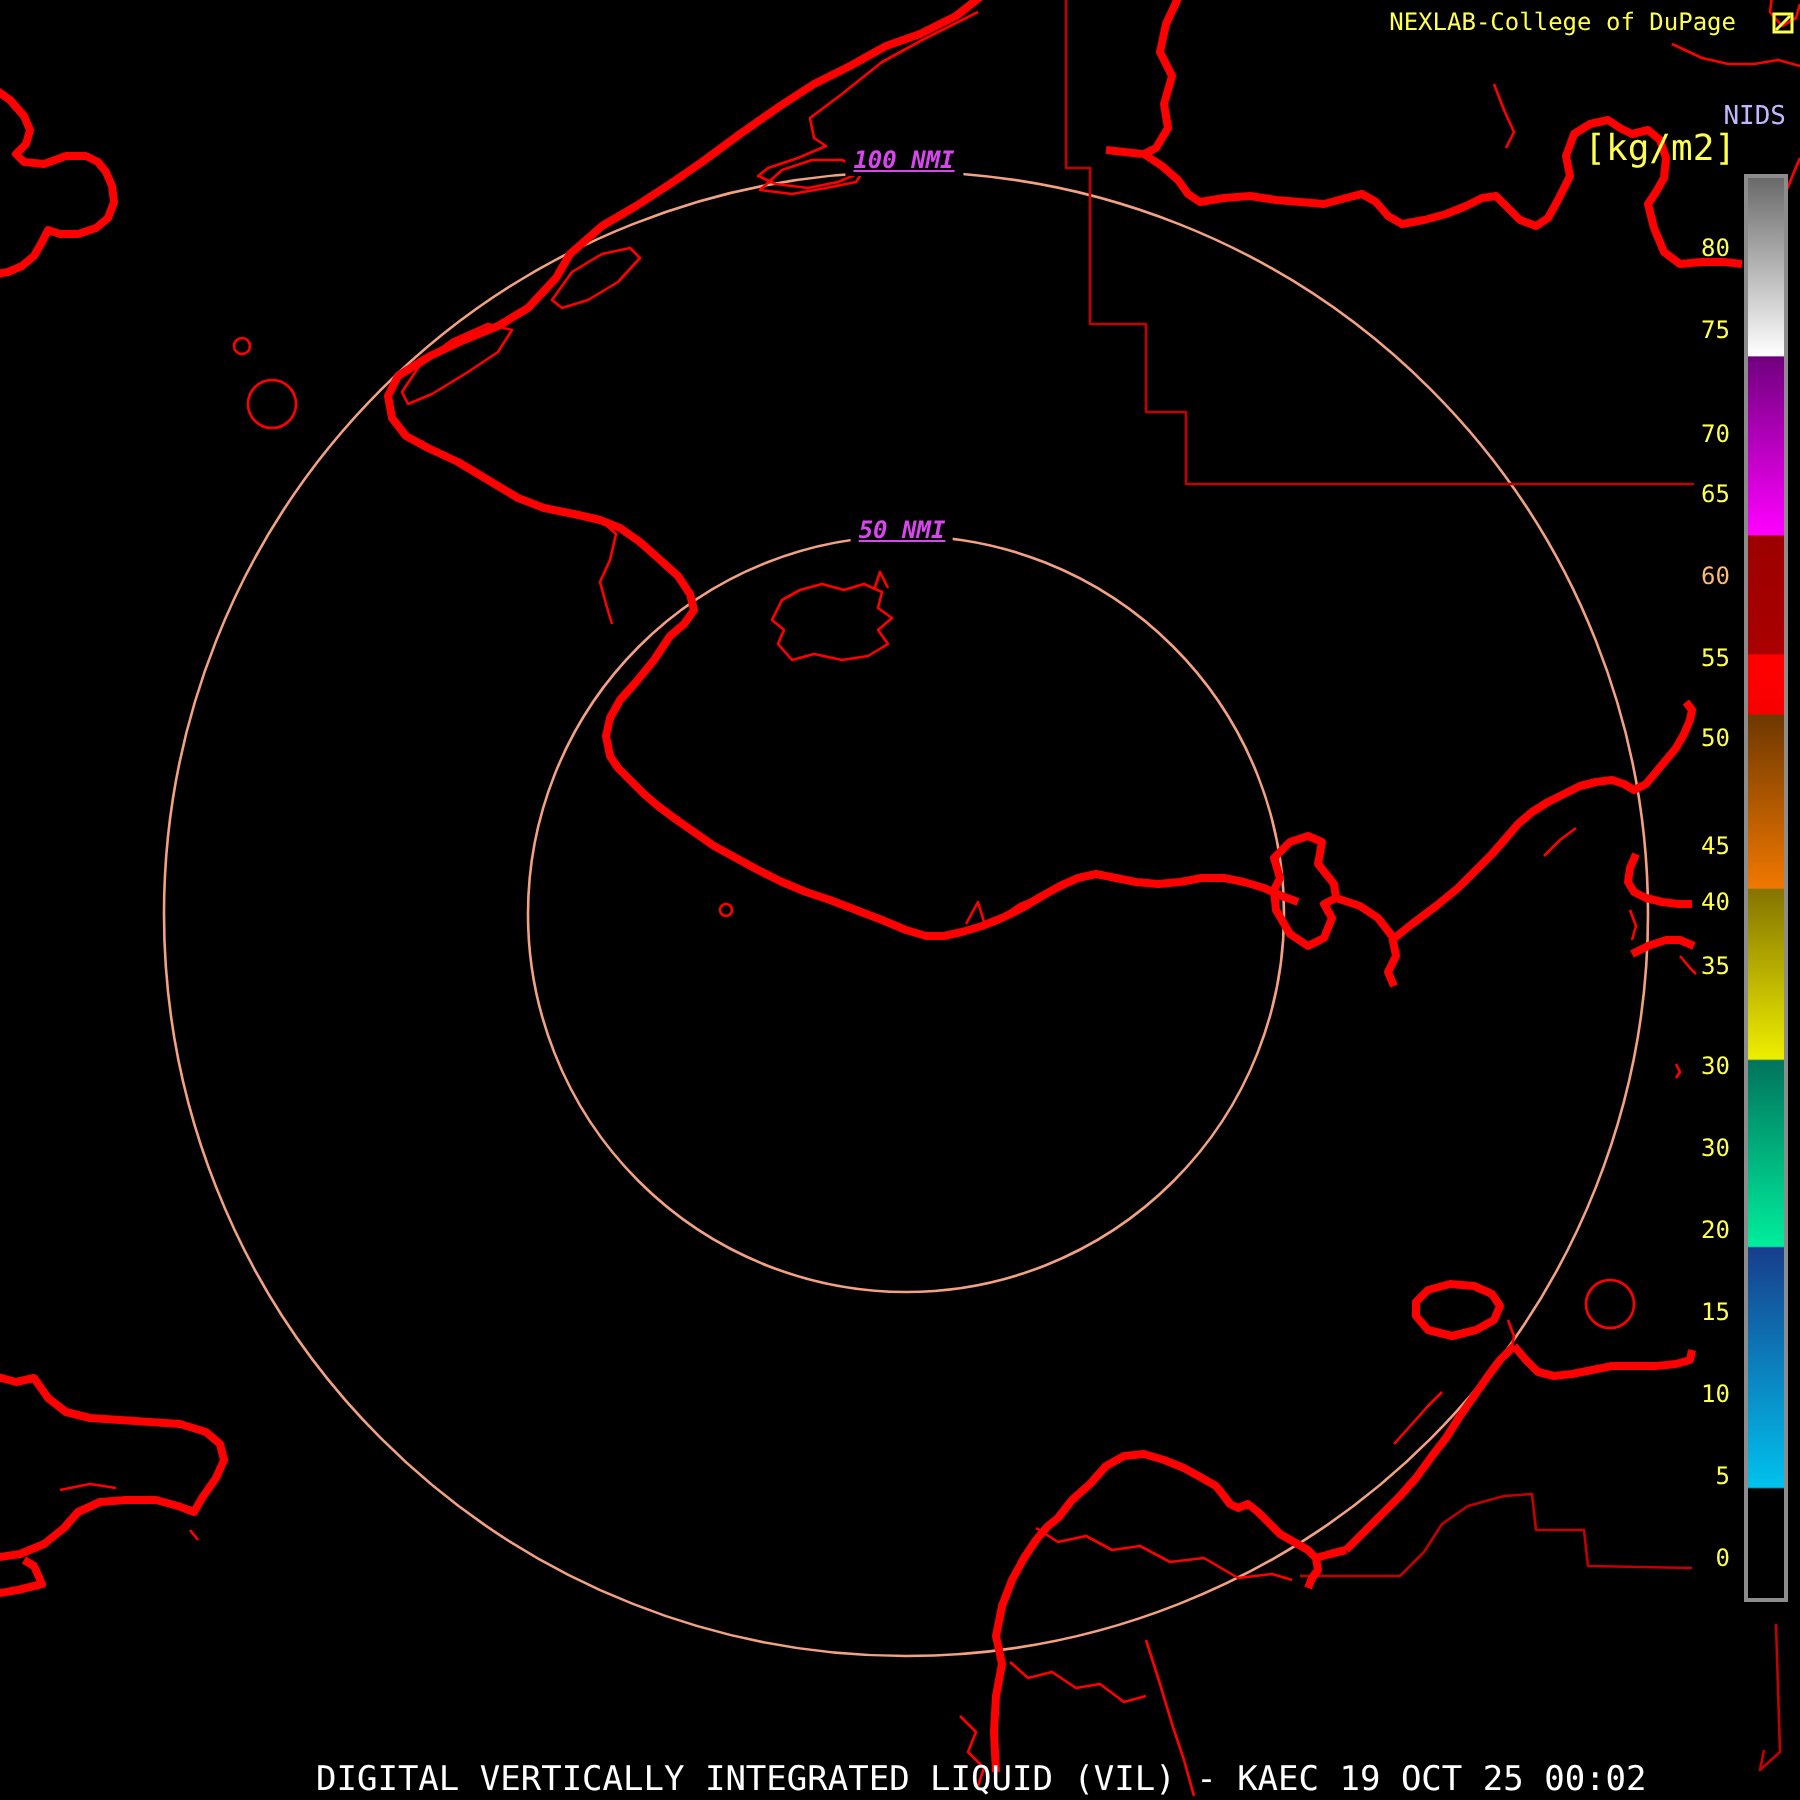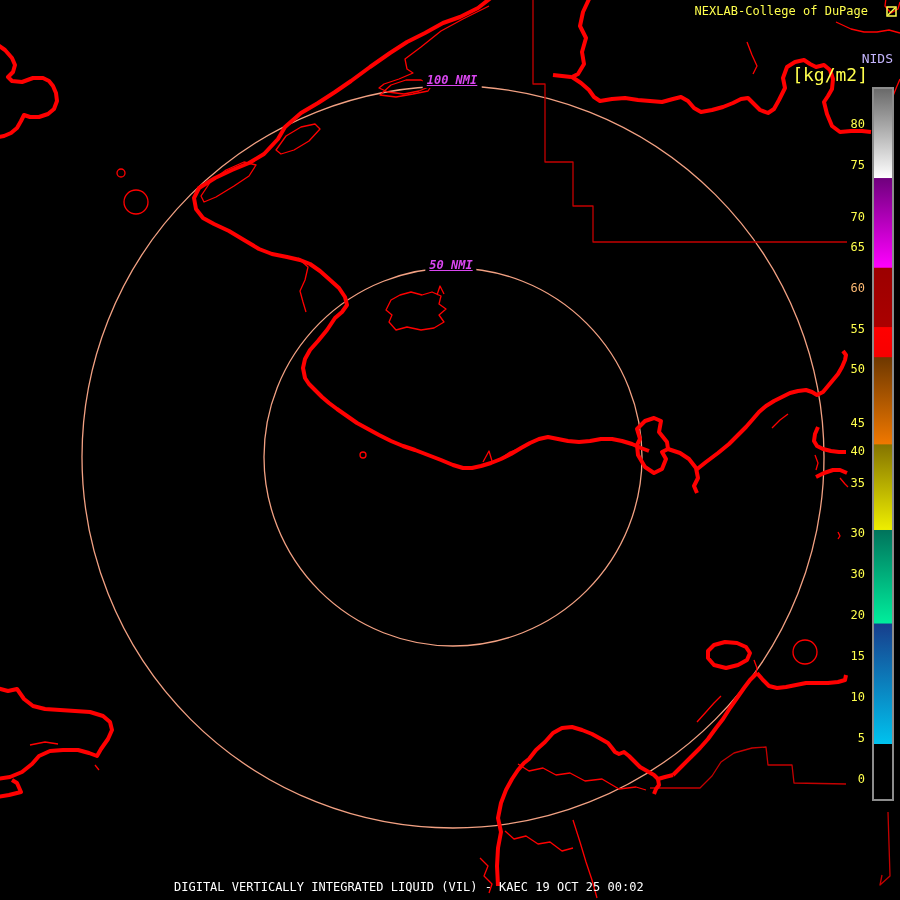--- a/index.html
+++ b/index.html
@@ -10,22 +10,22 @@
        white-space:nowrap;display:flex;align-items:center;gap:18px;}
   .nids{position:absolute;top:51px;right:7px;color:#c4b5fd;font-size:13px;}
   .units{position:absolute;top:64px;right:32px;color:#FFFF4D;font-size:18px;}
   .colorbar{position:absolute;box-sizing:border-box;border:2px solid #8C8C8C;}
   .colorbar-fill{width:100%;height:100%;}
   .tick{position:absolute;width:50px;left:815px;text-align:right;color:#FFFF4D;
         font-size:12px;line-height:16px;}
   .ring-label{position:absolute;transform:translate(-50%,-50%);background:#000;
         color:#d946ef;font-size:12px;font-weight:bold;font-style:italic;
         padding:1px 4px;white-space:nowrap;text-decoration:underline;}
-  .caption{position:absolute;left:158px;top:880px;color:#FFF;font-size:12px;
-        white-space:nowrap;margin-left:16px;}
+  .caption{position:absolute;left:158px;top:880px;color:#FFF;font-size:17px;
+        white-space:nowrap;}
   .logo{display:inline-block;}
 </style>
 </head>
 <body>
 
 <div id="stage">
 
   <svg id="map-svg" width="900" height="900" viewBox="0 0 900 900">
     <g id="ring-layer">
         <circle cx="453" cy="457" r="371" fill="none" stroke="#F2A183" stroke-width="1.3"></circle>

